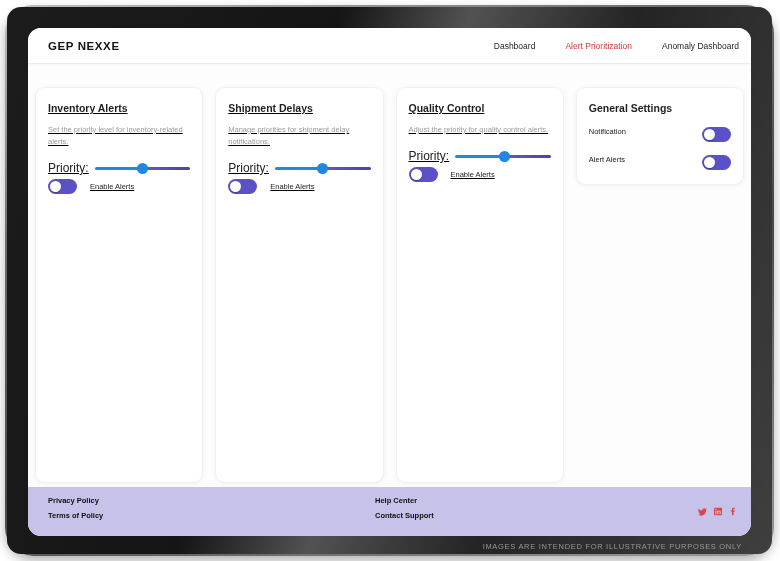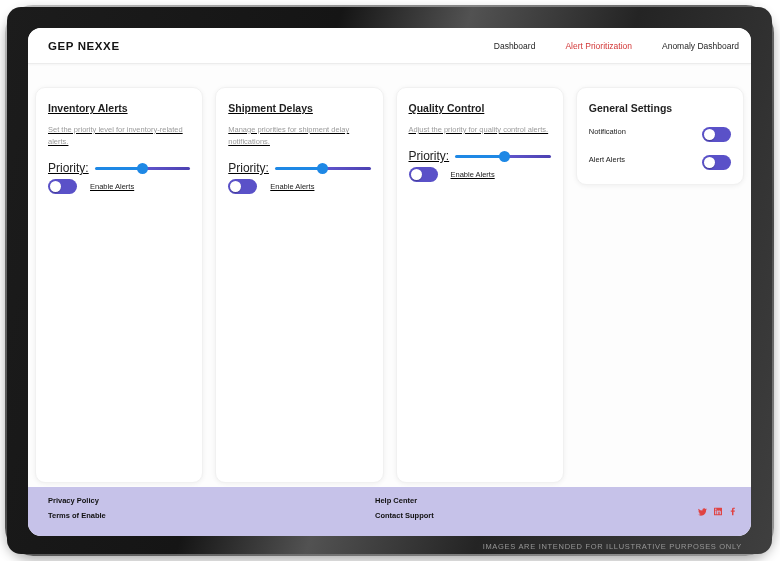--- a/index.html
+++ b/index.html
@@ -153,21 +153,21 @@
                 <div class="knob"></div>
               </div>
           </div>
         </div>
 
       </div>
 
       <div class="footer">
         <div class="footer-col left">
           <span class="footer-link">Privacy Policy</span>
-          <span class="footer-link">Terms of Enable</span>
+          <span class="footer-link">Terms of Policy</span>
         </div>
         <div class="footer-col mid">
           <span class="footer-link">Help Center</span>
           <span class="footer-link">Contact Support</span>
         </div>
         <div class="social">
           <svg width="9" height="9" viewBox="0 0 24 24" fill="#e04343">
               <path d="M23.95 4.57a10 10 0 01-2.82.77 4.96 4.96 0 002.16-2.72c-.95.56-2.01.96-3.13 1.18a4.92 4.92 0 00-8.39 4.49A13.94 13.94 0 011.64 3.16a4.92 4.92 0 001.52 6.57 4.9 4.9 0 01-2.23-.61v.06a4.92 4.92 0 003.95 4.83 4.96 4.96 0 01-2.22.08 4.93 4.93 0 004.6 3.42A9.87 9.87 0 010 19.54a13.9 13.9 0 007.55 2.21c9.05 0 14-7.5 14-13.99 0-.21 0-.42-.02-.63a10 10 0 002.42-2.56z"></path>
             </svg>
           <svg width="8" height="8" viewBox="0 0 24 24" fill="#e04343">

